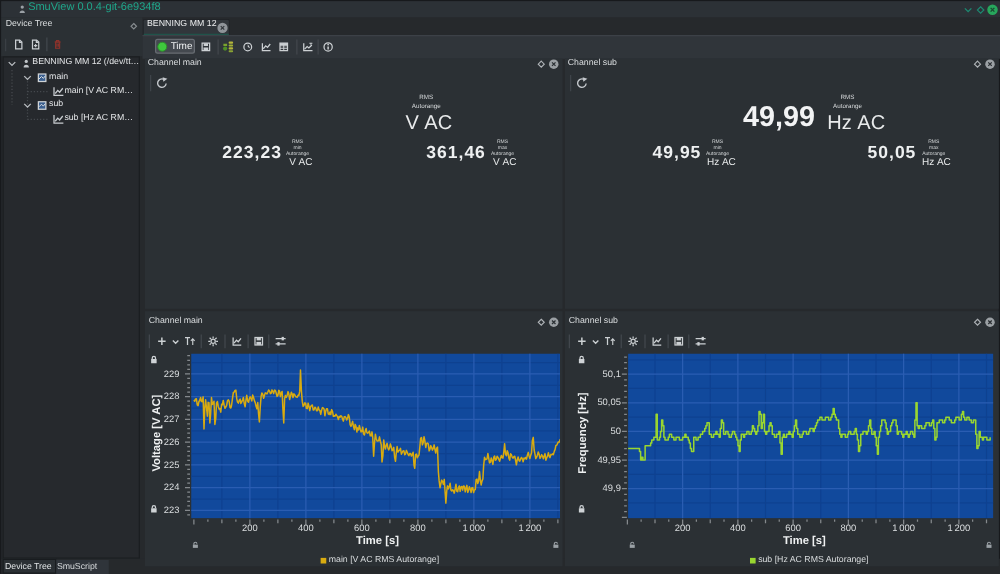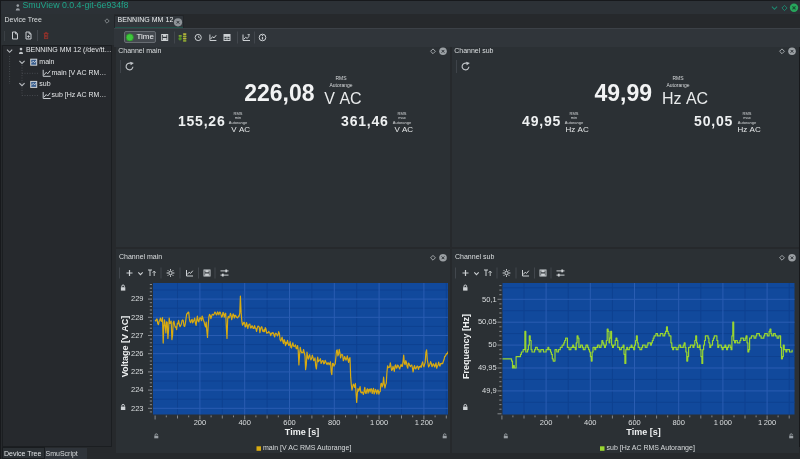--- a/index.html
+++ b/index.html
@@ -156,24 +156,23 @@
     <svg class="abs" style="left:115px;top:46px" width="334" height="200" viewBox="0 0 334 200">
       <path d="M317,1.9 L319.4,4.3 L317,6.7 L314.6,4.3 Z" stroke="#aeb2b6" fill="none" stroke-width="0.9"></path>
       <circle cx="327" cy="4.3" r="3.8" fill="#9ba0a4"></circle>
       <path d="M325.6,2.9 L328.4,5.7 M328.4,2.9 L325.6,5.7" stroke="#2b3034" stroke-width="1"></path>
       <path d="M4.5,13 V26" stroke="#3f444a"></path>
       <g stroke="#c4c8cc" fill="none" stroke-width="1.1">
         <path d="M 14.7 16.3 A 3.4 3.4 0 1 0 16.9 19.8"></path>
         <path d="M14.1,14.7 L17.9,15.9 L14.7,18.3 Z" fill="#c4c8cc" stroke="none"></path>
       </g>
     </svg>
-    <div class="bignum" style="left:193.5px;top:78.5px;width:120px;text-align:right;">226,08</div>
     <div class="tinylbl" style="left:300px;top:73.8px;width:80px;">RMS<br>Autorange</div>
     <div class="unitbig" style="left:302px;top:89.4px;width:80px;text-align:center;">V&nbsp;AC</div>
-    <div class="midnum" style="left:134.5px;top:111.8px;width:90px;text-align:right;">155,26</div>
+    <div class="midnum" style="left:134.5px;top:111.8px;width:90px;text-align:right;">223,23</div>
     <div class="tinylbl2" style="left:197px;top:110.4px;width:80px;">RMS<br>min<br>Autorange</div>
     <div class="unitsm" style="left:189px;top:123.9px;width:60px;text-align:right;">V&nbsp;AC</div>
     <div class="midnum" style="left:297.7px;top:111.8px;width:90px;text-align:right;">361,46</div>
     <div class="tinylbl2" style="left:360.7px;top:110.4px;width:80px;">RMS<br>max<br>Autorange</div>
     <div class="unitsm" style="left:352.1px;top:123.9px;width:60px;text-align:right;">V&nbsp;AC</div>
 <div class="abs vpanel" style="left:451px;top:46px;width:347px;height:200px;"></div>
     <div class="abs panelhdr" style="left:453.2px;top:45.9px;">Channel sub</div>
     <svg class="abs" style="left:451px;top:46px" width="347" height="200" viewBox="0 0 347 200">
       <path d="M330,1.9 L332.4,4.3 L330,6.7 L327.6,4.3 Z" stroke="#aeb2b6" fill="none" stroke-width="0.9"></path>
       <circle cx="340" cy="4.3" r="3.8" fill="#9ba0a4"></circle>

